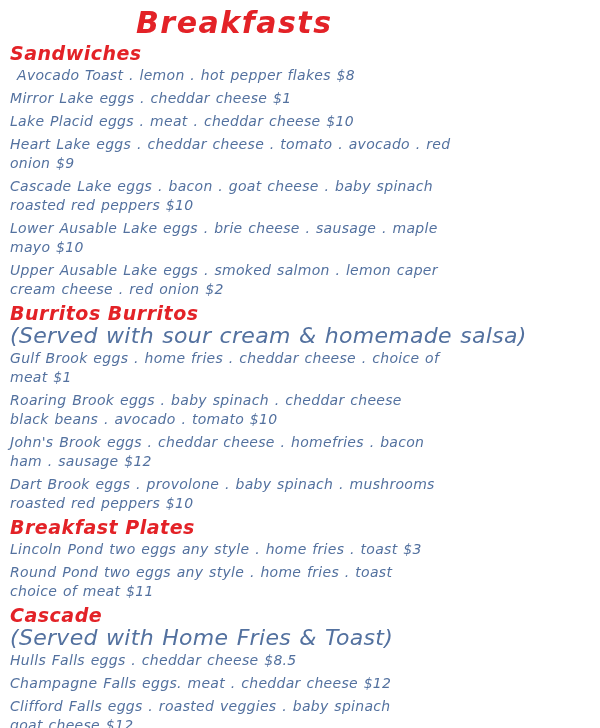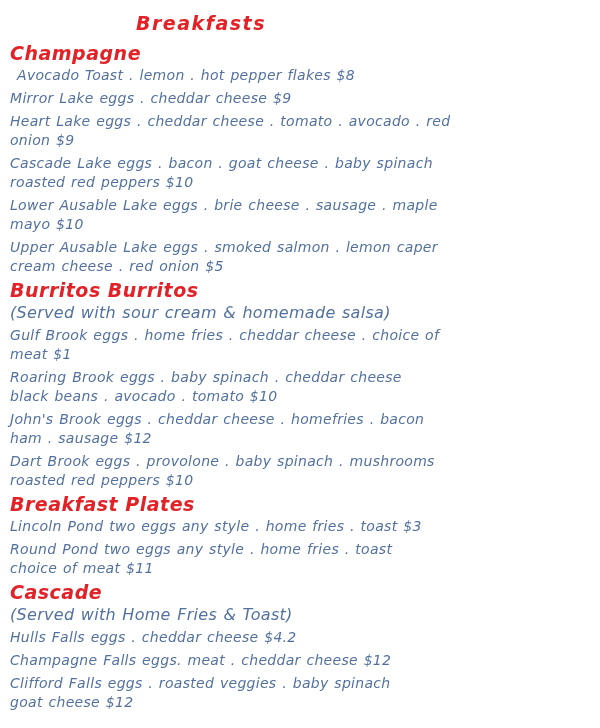--- a/index.html
+++ b/index.html
@@ -17,37 +17,37 @@
     width: 600px;
     height: 728px;
     background: var(--background);
     padding: 4px 8px 4px 10px;
     overflow: hidden;
     font-family: "DejaVu Sans", sans-serif;
     font-style: italic;
   }
   .menu-title {
     color: var(--heading-red);
-    font-size: 19px;
+    font-size: 30px;
     font-weight: bold;
     letter-spacing: 1.5px;
     margin: 2px 0 3px 126px;
     line-height: 34px;
   }
   .section-heading {
     color: var(--heading-red);
     font-size: 19px;
     font-weight: bold;
     letter-spacing: 0.5px;
     margin: 1px 0 2px 0;
     line-height: 21px;
   }
   .section-note {
     color: var(--body-blue);
-    font-size: 16px;
+    font-size: 22px;
     letter-spacing: 0.3px;
     word-spacing: 1px;
     margin: 0 0 3px 0;
     line-height: 20px;
   }
   .menu-item {
     color: var(--body-blue);
     font-size: 14px;
     letter-spacing: 0.3px;
     word-spacing: 1px;
@@ -58,34 +58,35 @@
   .menu-item.indent { padding-left: 7px; }
 </style>
 </head>
 <body>
 
 <div class="menu-page">
 
   <h1 class="menu-title">Breakfasts</h1>
 
   <div class="menu-section">
-    <h2 class="section-heading">Champagne</h2>
+    <h2 class="section-heading">Sandwiches</h2>
     <div class="menu-item indent">Avocado Toast . lemon .  hot pepper flakes $8</div>
   </div>
 
   <div class="menu-section">
-    <div class="menu-item">Mirror Lake eggs . cheddar cheese $9</div>
+    <div class="menu-item">Mirror Lake eggs . cheddar cheese $1</div>
+    <div class="menu-item">Lake Placid eggs . meat . cheddar cheese $10</div>
     <div class="menu-item">Heart Lake eggs . cheddar cheese . tomato . avocado . red
 onion $9</div>
     <div class="menu-item">Cascade Lake eggs . bacon . goat cheese . baby spinach
 roasted red peppers $10</div>
     <div class="menu-item">Lower Ausable Lake eggs . brie cheese . sausage . maple
 mayo $10</div>
     <div class="menu-item">Upper Ausable Lake eggs . smoked salmon . lemon caper
-cream cheese . red onion $5</div>
+cream cheese . red onion $2</div>
   </div>
 
   <div class="menu-section">
     <h2 class="section-heading">Burritos Burritos</h2>
     <div class="section-note">(Served with sour cream &amp; homemade salsa)</div>
     <div class="menu-item">Gulf Brook eggs . home fries . cheddar cheese . choice of
 meat $1</div>
     <div class="menu-item">Roaring Brook eggs . baby spinach . cheddar cheese
 black beans . avocado  . tomato $10</div>
     <div class="menu-item">John's Brook eggs . cheddar cheese . homefries . bacon
@@ -97,19 +98,19 @@
   <div class="menu-section">
     <h2 class="section-heading">Breakfast Plates</h2>
     <div class="menu-item">Lincoln Pond two eggs any style . home fries . toast $3</div>
     <div class="menu-item">Round Pond two eggs any style . home fries . toast
 choice of meat $11</div>
   </div>
 
   <div class="menu-section">
     <h2 class="section-heading">Cascade</h2>
     <div class="section-note">(Served with Home Fries &amp; Toast)</div>
-    <div class="menu-item">Hulls Falls eggs . cheddar cheese $4.2</div>
+    <div class="menu-item">Hulls Falls eggs . cheddar cheese $8.5</div>
     <div class="menu-item">Champagne Falls eggs.  meat . cheddar cheese $12</div>
     <div class="menu-item">Clifford Falls eggs .  roasted veggies . baby spinach
 goat cheese $12</div>
   </div>
 
 </div>
 
 </body></html>

